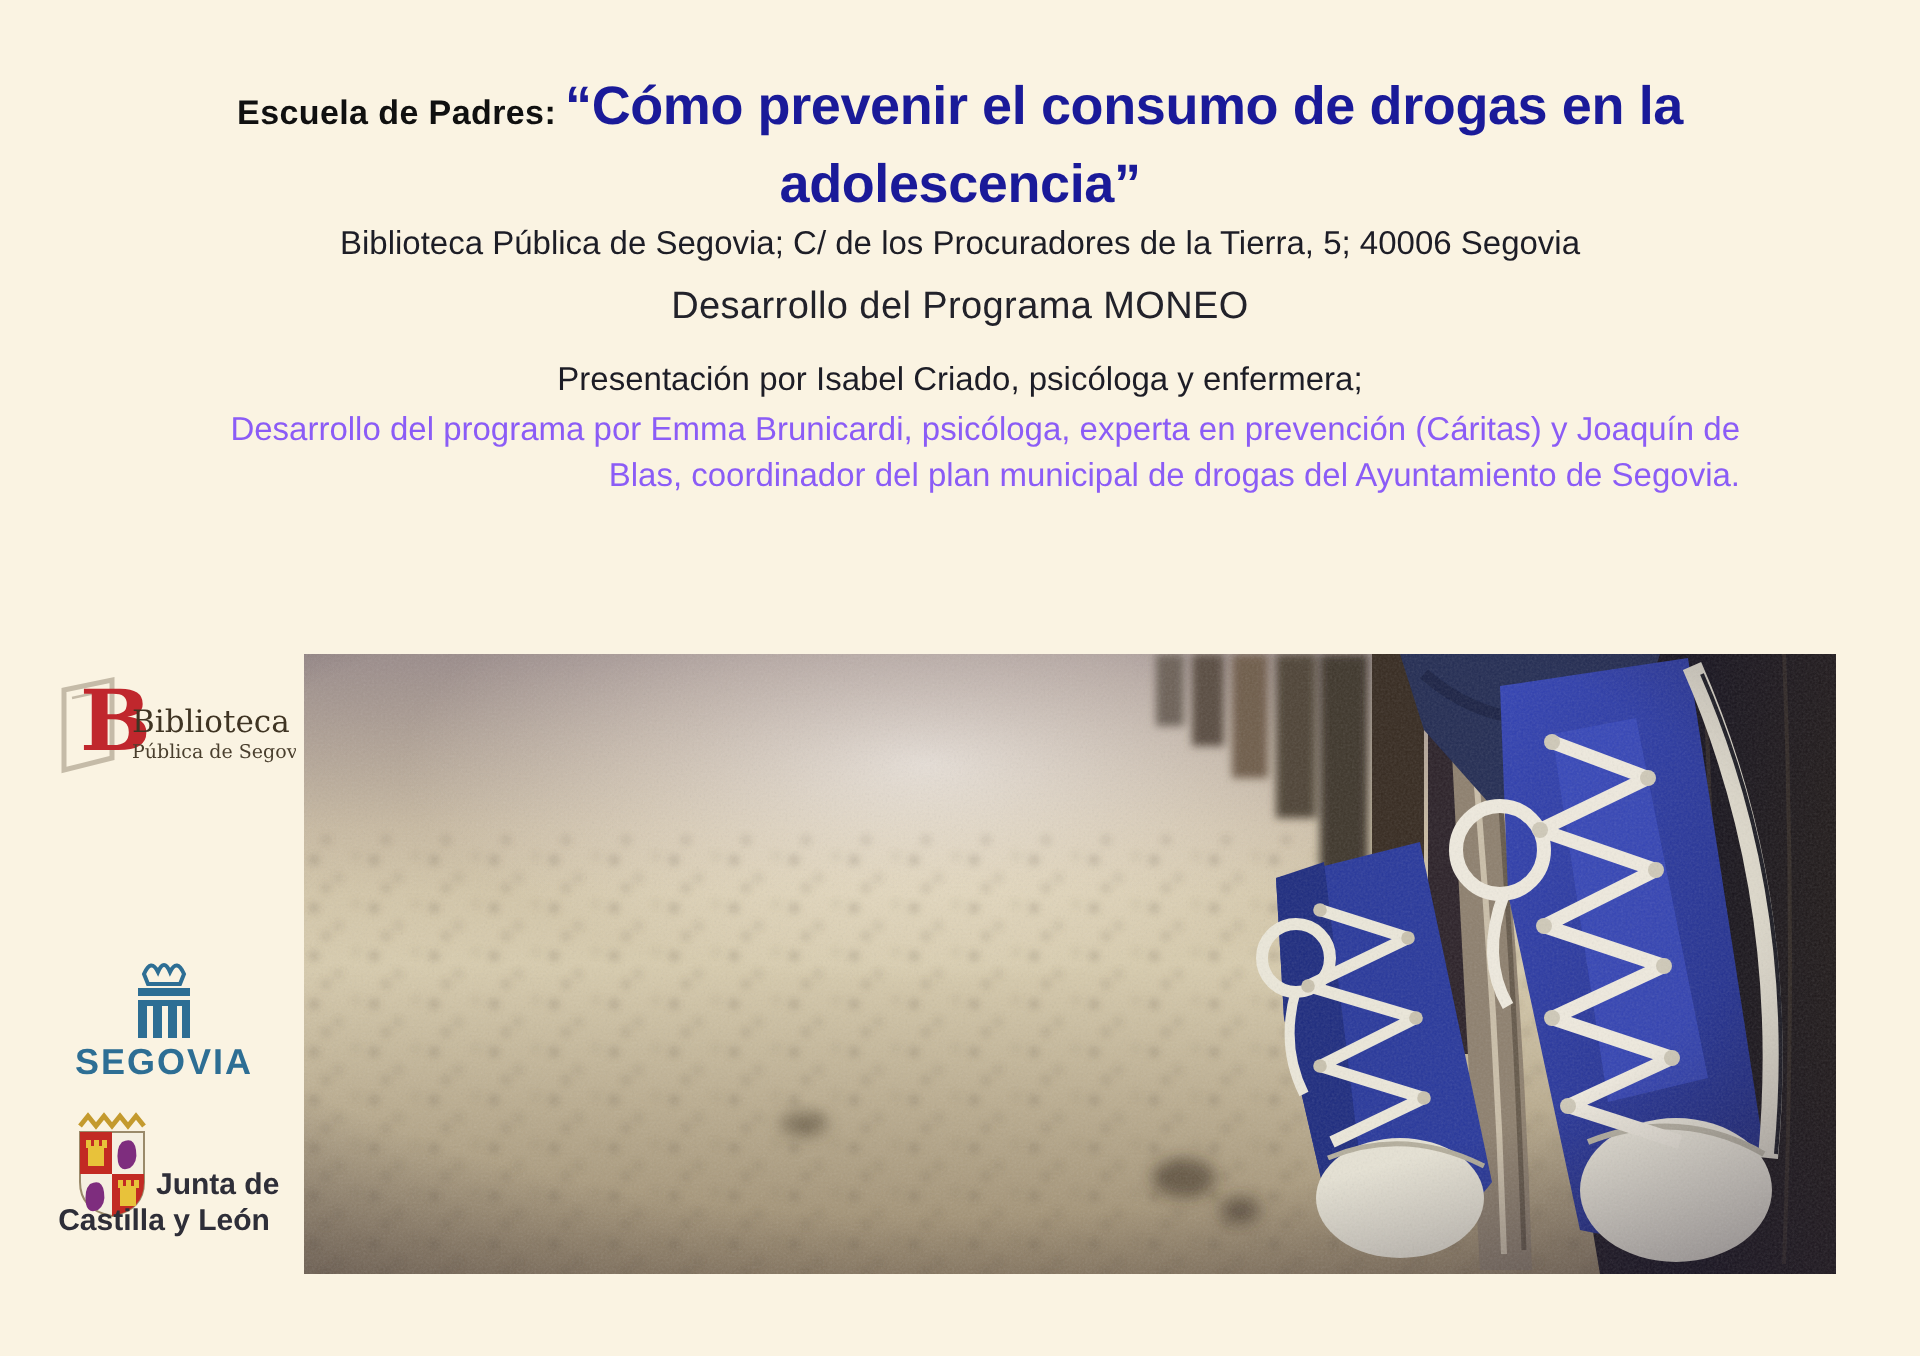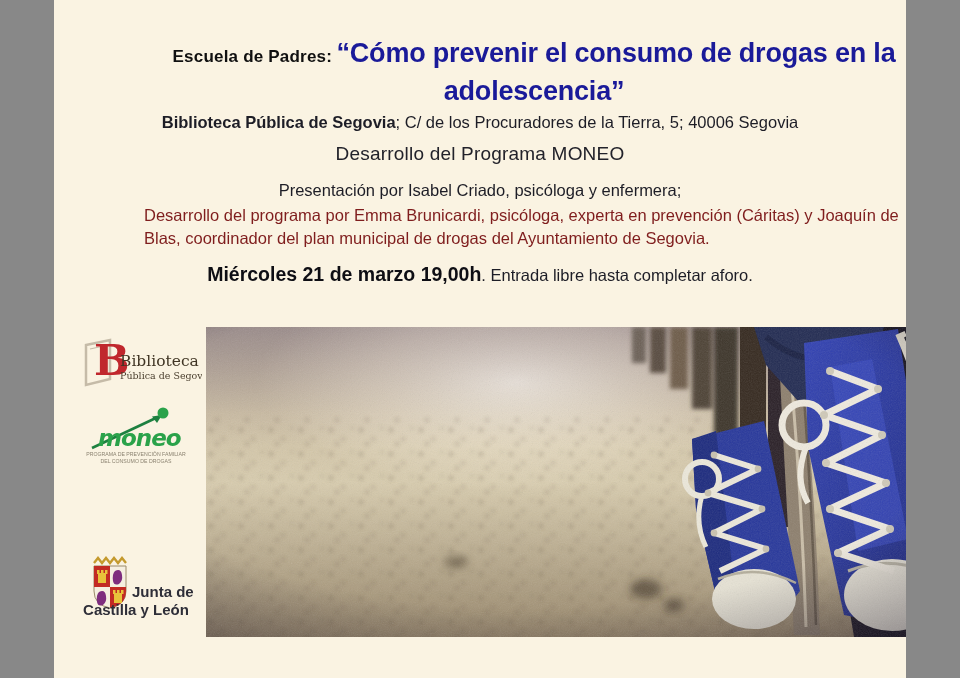--- a/index.html
+++ b/index.html
@@ -1,30 +1,30 @@
 <!DOCTYPE html>
 <html lang="es"><head>
 <meta charset="utf-8">
 <style>
   html,body{margin:0;padding:0;}
   body{background:#888;display:flex;justify-content:center;}
   .poster{
-    position:relative;width:852px;height:678px;background:#faf3e2;
+    position:relative;width:960px;height:678px;background:#faf3e2;
     font-family:"Liberation Sans",sans-serif;overflow:hidden;
   }
   .abs{position:absolute;}
   .center-text{left:0;width:100%;text-align:center;color:#1d1d26;}
   .title-block{top:36px;left:70px;width:820px;text-align:center;line-height:34px;}
   .title-prefix{font-weight:bold;font-size:17px;color:#101010;letter-spacing:.2px;}
   .title-main{font-weight:bold;font-size:27px;color:#1a1a99;letter-spacing:-.2px;}
   .venue-line{top:113px;font-size:16.5px;}
-  .venue-bold{font-weight:bold;}
+  .venue-bold{font-weight:normal;}
   .program-line{top:143px;font-size:19px;color:#22222a;letter-spacing:.2px;}
   .pres-line{top:181px;font-size:16.5px;}
-  .desc-line{top:204px;left:90px;width:780px;text-align:left;font-size:16.5px;line-height:23px;color:#7f1d1d;}
+  .desc-line{top:204px;left:90px;width:780px;text-align:right;font-size:16.5px;line-height:23px;color:#8b5cf6;}
   .date-line{top:263px;font-size:16.5px;}
   .date-bold{font-weight:bold;font-size:19.5px;color:#0e0e14;}
   .closing-line{top:290px;font-size:17.5px;}
   .photo{left:152px;top:327px;width:766px;height:310px;}
   .photo svg{display:block;}
   .logo{left:16px;width:132px;display:flex;flex-direction:column;align-items:center;}
   .logo svg{display:block;}
   .logo-biblioteca{top:333px;}
   .logo-moneo{top:404px;}
   .logo-segovia{top:477px;}
@@ -43,46 +43,47 @@
   <div class="abs center-text venue-line">
     <span class="venue-bold">Biblioteca Pública de Segovia</span><span>; C/ de los Procuradores de la Tierra, 5; 40006 Segovia</span>
   </div>
 
   <div class="abs center-text program-line">Desarrollo del Programa MONEO</div>
 
   <div class="abs center-text pres-line">Presentación por Isabel Criado, psicóloga y enfermera;</div>
 
   <div class="abs desc-line">Desarrollo del programa por Emma Brunicardi, psicóloga, experta en prevención (Cáritas) y Joaquín de Blas, coordinador del plan municipal de drogas del Ayuntamiento de Segovia.</div>
 
-  <div class="abs center-text date-line">
-    <span class="date-bold">Miércoles 21 de marzo 19,00h</span><span>. Entrada libre hasta completar aforo.</span>
-  </div>
 
 
   <div class="abs logo logo-biblioteca">
     <svg width="132" height="60" viewBox="0 0 132 60">
       <path d="M16,12 L40,7 L40,46 L16,52 Z" fill="none" stroke="#c5bba8" stroke-width="2.5"></path>
       <path d="M20,16 L36,12.5" stroke="#c5bba8" stroke-width="1.2" fill="none"></path>
       <text x="24" y="42" font-family="DejaVu Serif,serif" font-size="42" font-weight="bold" fill="#c0272d">B</text>
       <text x="50" y="33" font-family="DejaVu Serif,serif" font-size="15.5" fill="#3f3423">Biblioteca</text>
       <text x="50" y="46" font-family="DejaVu Serif,serif" font-size="9.5" fill="#4a3f2e">Pública de Segovia</text>
     </svg>
   </div>
 
-  <div class="abs logo logo-moneo">
-    <svg width="132" height="62" viewBox="0 0 132 62">
-      <line x1="22" y1="44" x2="88" y2="13" stroke="#1d8040" stroke-width="2.6"></line>
-      <polygon points="92,11 82,12.5 87,19" fill="#1d8040"></polygon>
-      <circle cx="93" cy="9" r="5.5" fill="#2aa24a"></circle>
-      <text x="28" y="42" font-family="DejaVu Sans,sans-serif" font-style="italic" font-weight="bold" font-size="23" fill="#2aa24a" letter-spacing="-1">moneo</text>
-      <text x="66" y="52" text-anchor="middle" font-size="5.2" fill="#8a8270">PROGRAMA DE PREVENCIÓN FAMILIAR</text>
-      <text x="66" y="59" text-anchor="middle" font-size="5.2" fill="#8a8270">DEL CONSUMO DE DROGAS</text>
-    </svg>
-  </div>
-
+
+  <div class="abs logo logo-segovia">
+    <svg width="132" height="64" viewBox="0 0 132 64">
+      <g>
+        <path d="M56,10 q3.5,-8 7,-1 q3,-7 6,0 q3.5,-7 7,1 l-2,5 h-16 z" fill="none" stroke="#2d6e94" stroke-width="2"></path>
+        <rect x="53" y="17" width="26" height="4" fill="#2d6e94"></rect>
+        <rect x="53" y="23" width="26" height="3" fill="#2d6e94"></rect>
+        <rect x="53" y="26" width="4.5" height="16" fill="#2d6e94"></rect>
+        <rect x="60.5" y="26" width="4.5" height="16" fill="#2d6e94"></rect>
+        <rect x="68" y="26" width="4.5" height="16" fill="#2d6e94"></rect>
+        <rect x="75" y="26" width="4" height="16" fill="#2d6e94"></rect>
+      </g>
+      <text x="66" y="60" text-anchor="middle" font-family="Liberation Sans,sans-serif" font-weight="bold" font-size="18" letter-spacing="1" fill="#2d6e94">SEGOVIA</text>
+    </svg>
+  </div>
 
   <div class="abs logo logo-junta">
     <svg width="132" height="70" viewBox="0 0 132 70">
       <g>
         <path d="M24,8 l4,-5 4,5 4,-5 4,5 4,-5 4,5 4,-5 4,5" fill="none" stroke="#c49a2e" stroke-width="2.4"></path>
         <path d="M24,11 H56 V36 Q56,50 40,53 Q24,50 24,36 Z" fill="#f5efe0" stroke="#9a8a6a" stroke-width="1"></path>
         <path d="M24,11 H40 V32 H24 Z" fill="#c22a23"></path>
         <path d="M40,32 H56 V36 Q56,50 40,53 Z" fill="#c22a23"></path>
         <g fill="#e8c23a">
           <rect x="28" y="18" width="8" height="10"></rect>

